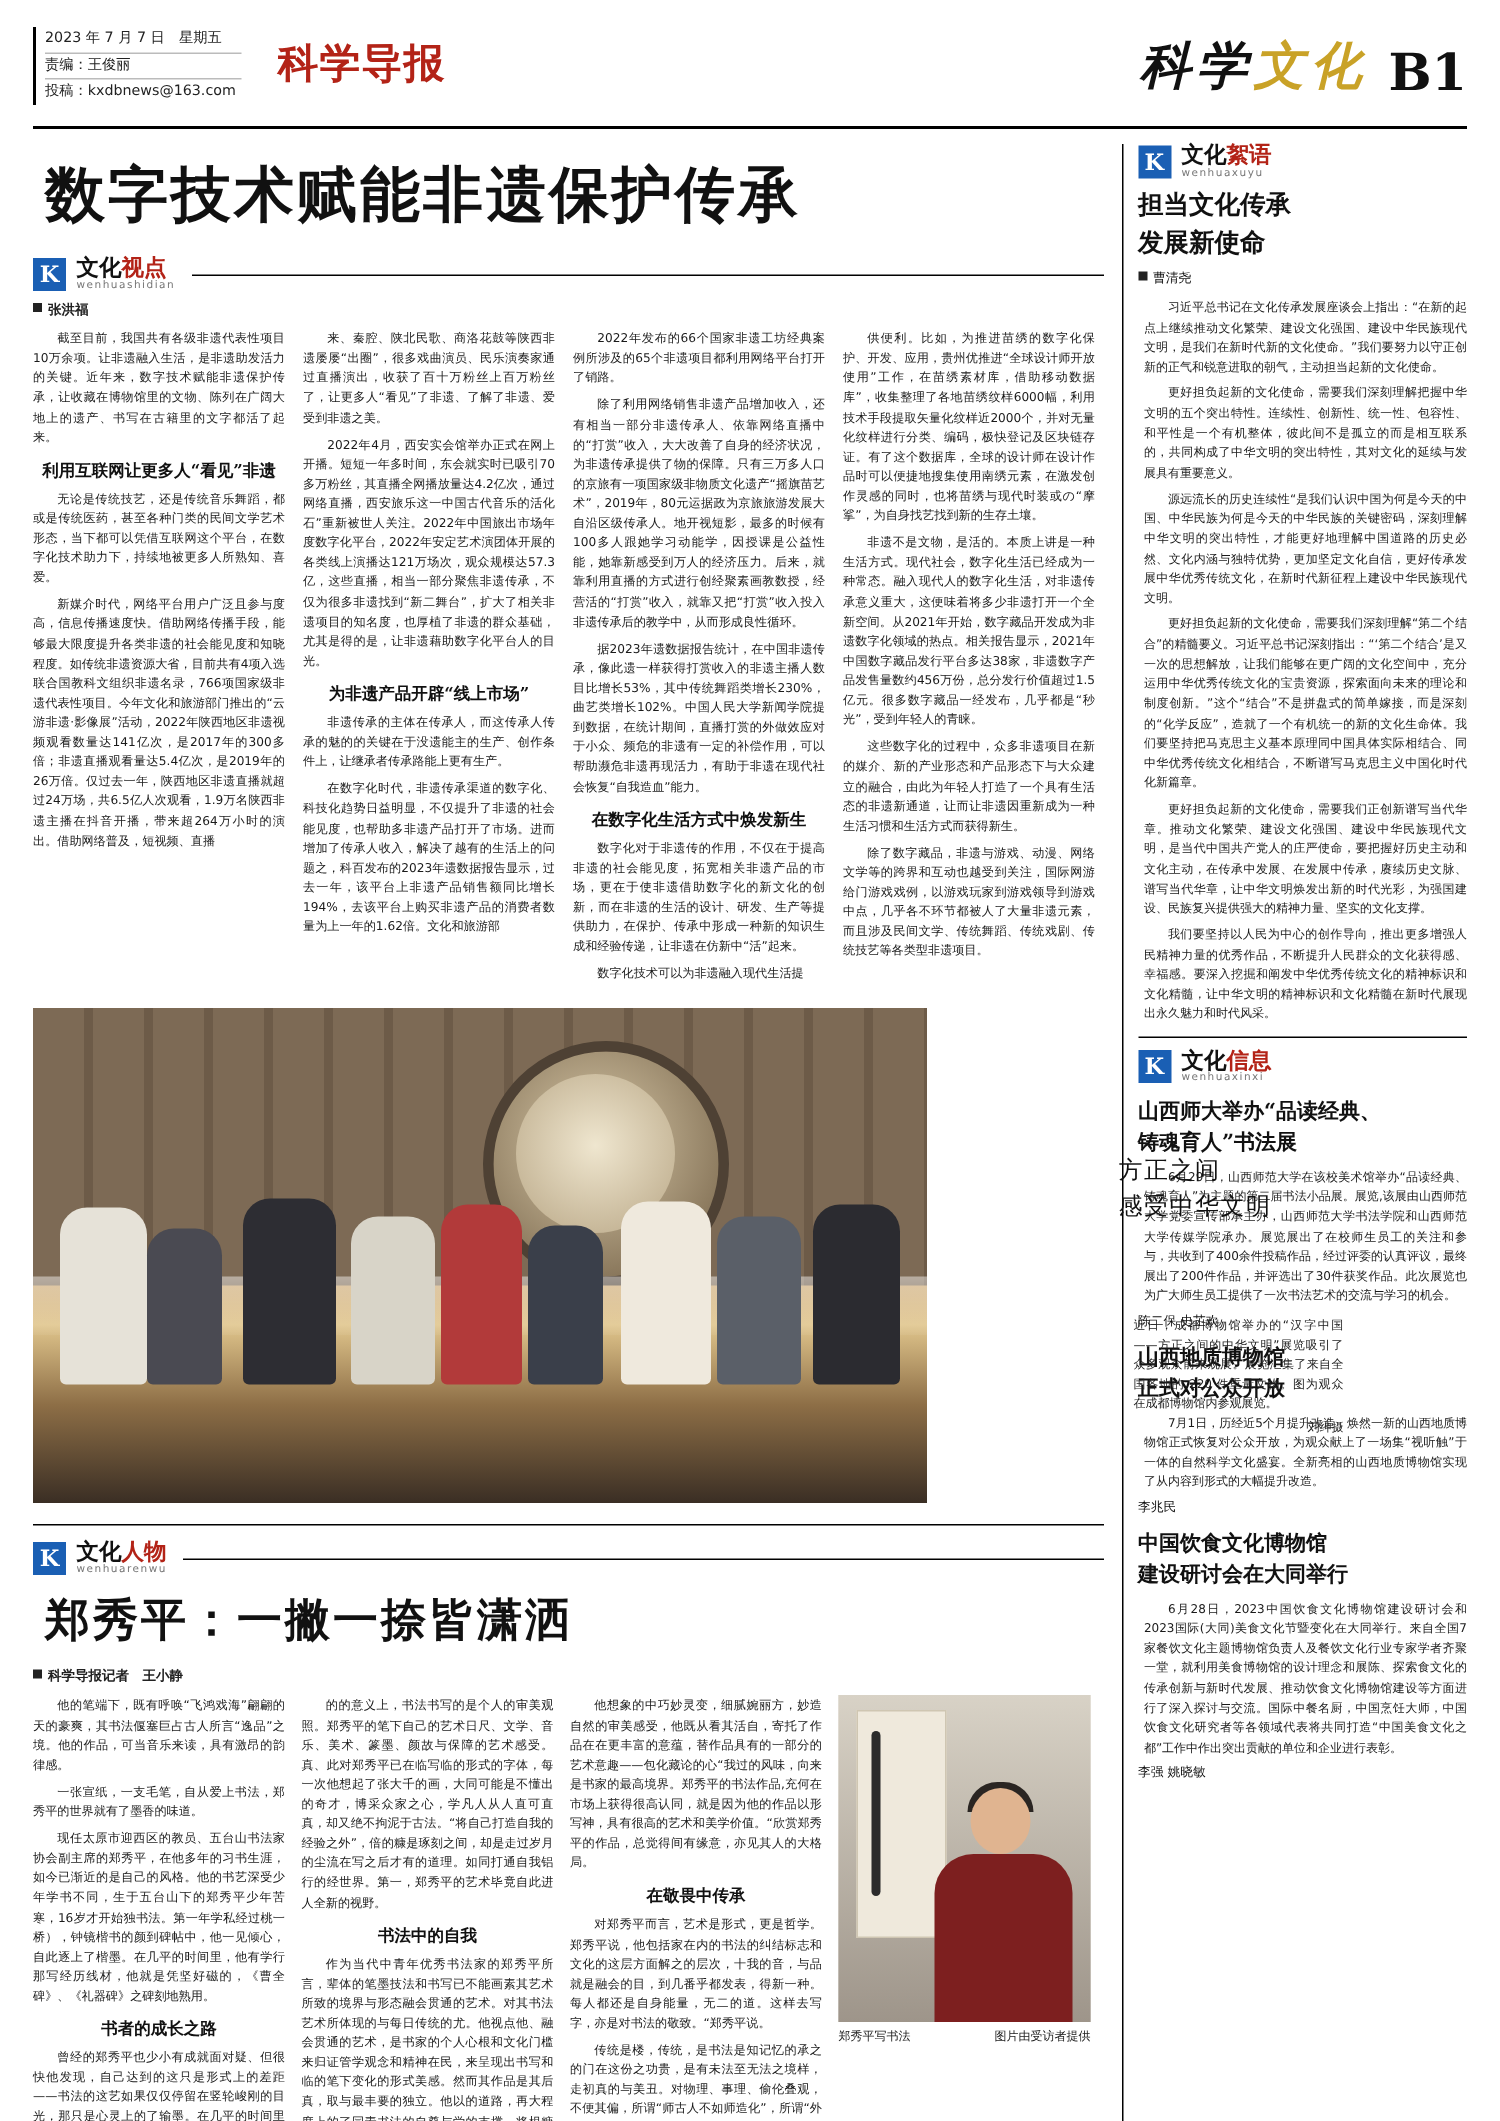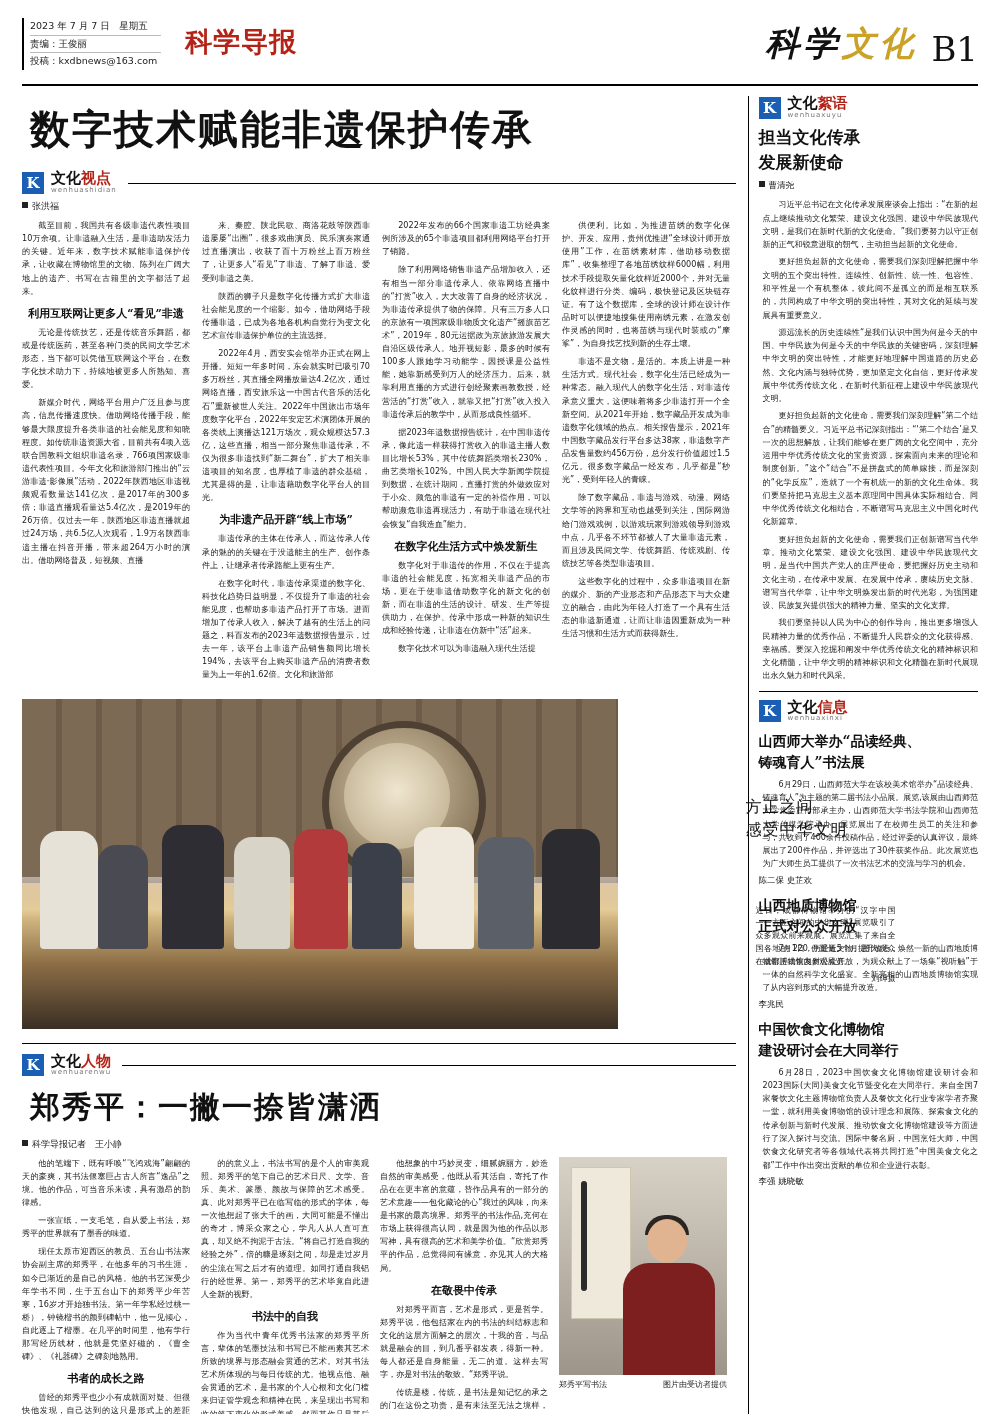--- a/index.html
+++ b/index.html
@@ -12,21 +12,21 @@
 
   
   .masthead{display:flex;align-items:flex-start;justify-content:space-between;height:62px;}
   .mh-left{font-size:9.5px;line-height:1.55;color:#222;border-left:2px solid #000;padding-left:6px;}
   .mh-left div{border-bottom:1px solid #bbb;padding:1px 4px 1px 0;white-space:nowrap;}
   .mh-left div:last-child{border-bottom:none;}
   .mh-logo{font-family:"DejaVu Serif","Liberation Serif",serif;font-size:27px;font-weight:bold;color:#b32317;letter-spacing:1px;margin-left:24px;margin-top:6px;}
   .mh-right{display:flex;align-items:center;gap:14px;}
   .mh-title{font-family:"DejaVu Serif","Liberation Serif",serif;font-size:34px;font-weight:bold;letter-spacing:4px;font-style:italic;}
   .mh-title .hl{color:#c9a227;}
-  .mh-page{font-family:"DejaVu Serif","Liberation Serif",serif;font-size:34px;font-weight:normal;margin-top:11px;}
+  .mh-page{font-family:"DejaVu Serif","Liberation Serif",serif;font-size:34px;font-weight:bold;margin-top:11px;}
 
   .rule-top{border-top:2px solid #000;margin-top:4px;}
 
   
   .cols{display:flex;gap:12px;margin-top:10px;}
   .left-zone{width:722px;}
   .right-zone{width:222px;border-left:1px solid #000;padding-left:10px;}
 
   
   .headline{
@@ -40,21 +40,21 @@
     width:22px;height:22px;background:#1a5fb4;color:#fff;font-weight:bold;
     font-size:15px;display:flex;align-items:center;justify-content:center;
     font-family:"DejaVu Serif","Liberation Serif",serif;
   }
   .flag .ktxt{line-height:1.05;}
   .flag .kcn{font-size:15px;font-weight:bold;font-family:"DejaVu Serif","Liberation Serif",serif;}
   .flag .kcn em{font-style:normal;color:#b32317;}
   .flag .ken{font-size:7px;color:#777;letter-spacing:1px;}
   .flag-line{flex:1;border-bottom:1px solid #000;height:1px;margin-left:4px;}
 
-  .byline{font-size:9px;color:#222;margin:6px 0 6px 0;}
+  .byline{font-size:9px;color:#222;margin:6px 0 6px 0;font-weight:bold;}
   .byline .sq{display:inline-block;width:6px;height:6px;background:#222;margin-right:4px;vertical-align:1px;}
 
   
   .body-cols{display:flex;gap:12px;}
   .bcol{width:168px;}
   p.t{
     font-size:8.1px;line-height:1.62;text-align:justify;margin:0 0 5px 0;
     text-indent:2em;color:#1a1a1a;
   }
   h3.sub{
@@ -170,41 +170,40 @@
 
         <div class="bcol">
           <p class="t">截至目前，我国共有各级非遗代表性项目10万余项。让非遗融入生活，是非遗助发活力的关键。近年来，数字技术赋能非遗保护传承，让收藏在博物馆里的文物、陈列在广阔大地上的遗产、书写在古籍里的文字都活了起来。</p>
           <h3 class="sub">利用互联网让更多人“看见”非遗</h3>
           <p class="t">无论是传统技艺，还是传统音乐舞蹈，都或是传统医药，甚至各种门类的民间文学艺术形态，当下都可以凭借互联网这个平台，在数字化技术助力下，持续地被更多人所熟知、喜爱。</p>
           <p class="t">新媒介时代，网络平台用户广泛且参与度高，信息传播速度快。借助网络传播手段，能够最大限度提升各类非遗的社会能见度和知晓程度。如传统非遗资源大省，目前共有4项入选联合国教科文组织非遗名录，766项国家级非遗代表性项目。今年文化和旅游部门推出的“云游非遗·影像展”活动，2022年陕西地区非遗视频观看数量达141亿次，是2017年的300多倍；非遗直播观看量达5.4亿次，是2019年的26万倍。仅过去一年，陕西地区非遗直播就超过24万场，共6.5亿人次观看，1.9万名陕西非遗主播在抖音开播，带来超264万小时的演出。借助网络普及，短视频、直播</p>
         </div>
 
         <div class="bcol">
           <p class="t">来、秦腔、陕北民歌、商洛花鼓等陕西非遗屡屡“出圈”，很多戏曲演员、民乐演奏家通过直播演出，收获了百十万粉丝上百万粉丝了，让更多人“看见”了非遗、了解了非遗、爱受到非遗之美。</p>
-          <p class="t">陕西的狮子只是数字化传播方式扩大非遗社会能见度的一个缩影。如今，借助网络手段传播非遗，已成为各地各机构自觉行为变文化艺术宣传非遗保护单位的主流选择。</p>
           <p class="t">2022年4月，西安实会馆举办正式在网上开播。短短一年多时间，东会就实时已吸引70多万粉丝，其直播全网播放量达4.2亿次，通过网络直播，西安旅乐这一中国古代音乐的活化石”重新被世人关注。2022年中国旅出市场年度数字化平台，2022年安定艺术演团体开展的各类线上演播达121万场次，观众规模达57.3亿，这些直播，相当一部分聚焦非遗传承，不仅为很多非遗找到“新二舞台”，扩大了相关非遗项目的知名度，也厚植了非遗的群众基础，尤其是得的是，让非遗藉助数字化平台人的目光。</p>
           <h3 class="sub">为非遗产品开辟“线上市场”</h3>
           <p class="t">非遗传承的主体在传承人，而这传承人传承的魅的的关键在于没遗能主的生产、创作条件上，让继承者传承路能上更有生产。</p>
           <p class="t">在数字化时代，非遗传承渠道的数字化、科技化趋势日益明显，不仅提升了非遗的社会能见度，也帮助多非遗产品打开了市场。进而增加了传承人收入，解决了越有的生活上的问题之，科百发布的2023年遗数据报告显示，过去一年，该平台上非遗产品销售额同比增长194%，去该平台上购买非遗产品的消费者数量为上一年的1.62倍。文化和旅游部</p>
         </div>
 
         <div class="bcol">
           <p class="t">2022年发布的66个国家非遗工坊经典案例所涉及的65个非遗项目都利用网络平台打开了销路。</p>
           <p class="t">除了利用网络销售非遗产品增加收入，还有相当一部分非遗传承人、依靠网络直播中的“打赏”收入，大大改善了自身的经济状况，为非遗传承提供了物的保障。只有三万多人口的京旅有一项国家级非物质文化遗产“摇旗苗艺术”，2019年，80元运据政为京旅旅游发展大自沿区级传承人。地开视短影，最多的时候有100多人跟她学习动能学，因授课是公益性能，她靠新感受到万人的经济压力。后来，就靠利用直播的方式进行创经聚素画教数授，经营活的“打赏”收入，就靠又把“打赏”收入投入非遗传承后的教学中，从而形成良性循环。</p>
           <p class="t">据2023年遗数据报告统计，在中国非遗传承，像此遗一样获得打赏收入的非遗主播人数目比增长53%，其中传统舞蹈类增长230%，曲艺类增长102%。中国人民大学新闻学院提到数据，在统计期间，直播打赏的外做效应对于小众、频危的非遗有一定的补偿作用，可以帮助濒危非遗再现活力，有助于非遗在现代社会恢复“自我造血”能力。</p>
           <h3 class="sub">在数字化生活方式中焕发新生</h3>
           <p class="t">数字化对于非遗传的作用，不仅在于提高非遗的社会能见度，拓宽相关非遗产品的市场，更在于使非遗借助数字化的新文化的创新，而在非遗的生活的设计、研发、生产等提供助力，在保护、传承中形成一种新的知识生成和经验传递，让非遗在仿新中“活”起来。</p>
           <p class="t">数字化技术可以为非遗融入现代生活提</p>
         </div>
 
         <div class="bcol">
           <p class="t">供便利。比如，为推进苗绣的数字化保护、开发、应用，贵州优推进“全球设计师开放使用”工作，在苗绣素材库，借助移动数据库”，收集整理了各地苗绣纹样6000幅，利用技术手段提取矢量化纹样近2000个，并对无量化纹样进行分类、编码，极快登记及区块链存证。有了这个数据库，全球的设计师在设计作品时可以便捷地搜集使用南绣元素，在激发创作灵感的同时，也将苗绣与现代时装或の“摩挲”，为自身找艺找到新的生存土壤。</p>
           <p class="t">非遗不是文物，是活的。本质上讲是一种生活方式。现代社会，数字化生活已经成为一种常态。融入现代人的数字化生活，对非遗传承意义重大，这便味着将多少非遗打开一个全新空间。从2021年开始，数字藏品开发成为非遗数字化领域的热点。相关报告显示，2021年中国数字藏品发行平台多达38家，非遗数字产品发售量数约456万份，总分发行价值超过1.5亿元。很多数字藏品一经发布，几乎都是“秒光”，受到年轻人的青睐。</p>
+          <p class="t">这些数字化的过程中，众多非遗项目在新的媒介、新的产业形态和产品形态下与大众建立的融合，由此为年轻人打造了一个具有生活态的非遗新通道，让而让非遗因重新成为一种生活习惯和生活方式而获得新生。</p>
           <p class="t">除了数字藏品，非遗与游戏、动漫、网络文学等的跨界和互动也越受到关注，国际网游给门游戏戏例，以游戏玩家到游戏领导到游戏中点，几乎各不环节都被人了大量非遗元素，而且涉及民间文学、传统舞蹈、传统戏剧、传统技艺等各类型非遗项目。</p>
-          <p class="t">这些数字化的过程中，众多非遗项目在新的媒介、新的产业形态和产品形态下与大众建立的融合，由此为年轻人打造了一个具有生活态的非遗新通道，让而让非遗因重新成为一种生活习惯和生活方式而获得新生。</p>
         </div>
       </div>
 
       <div class="photo-block">
         <div class="photo">
           <div class="ph-wall"></div>
           <div class="ph-arch"></div>
           <div class="ph-arch2"></div>
           <div class="ph-case"></div>
           <div class="ph-glass"></div>

